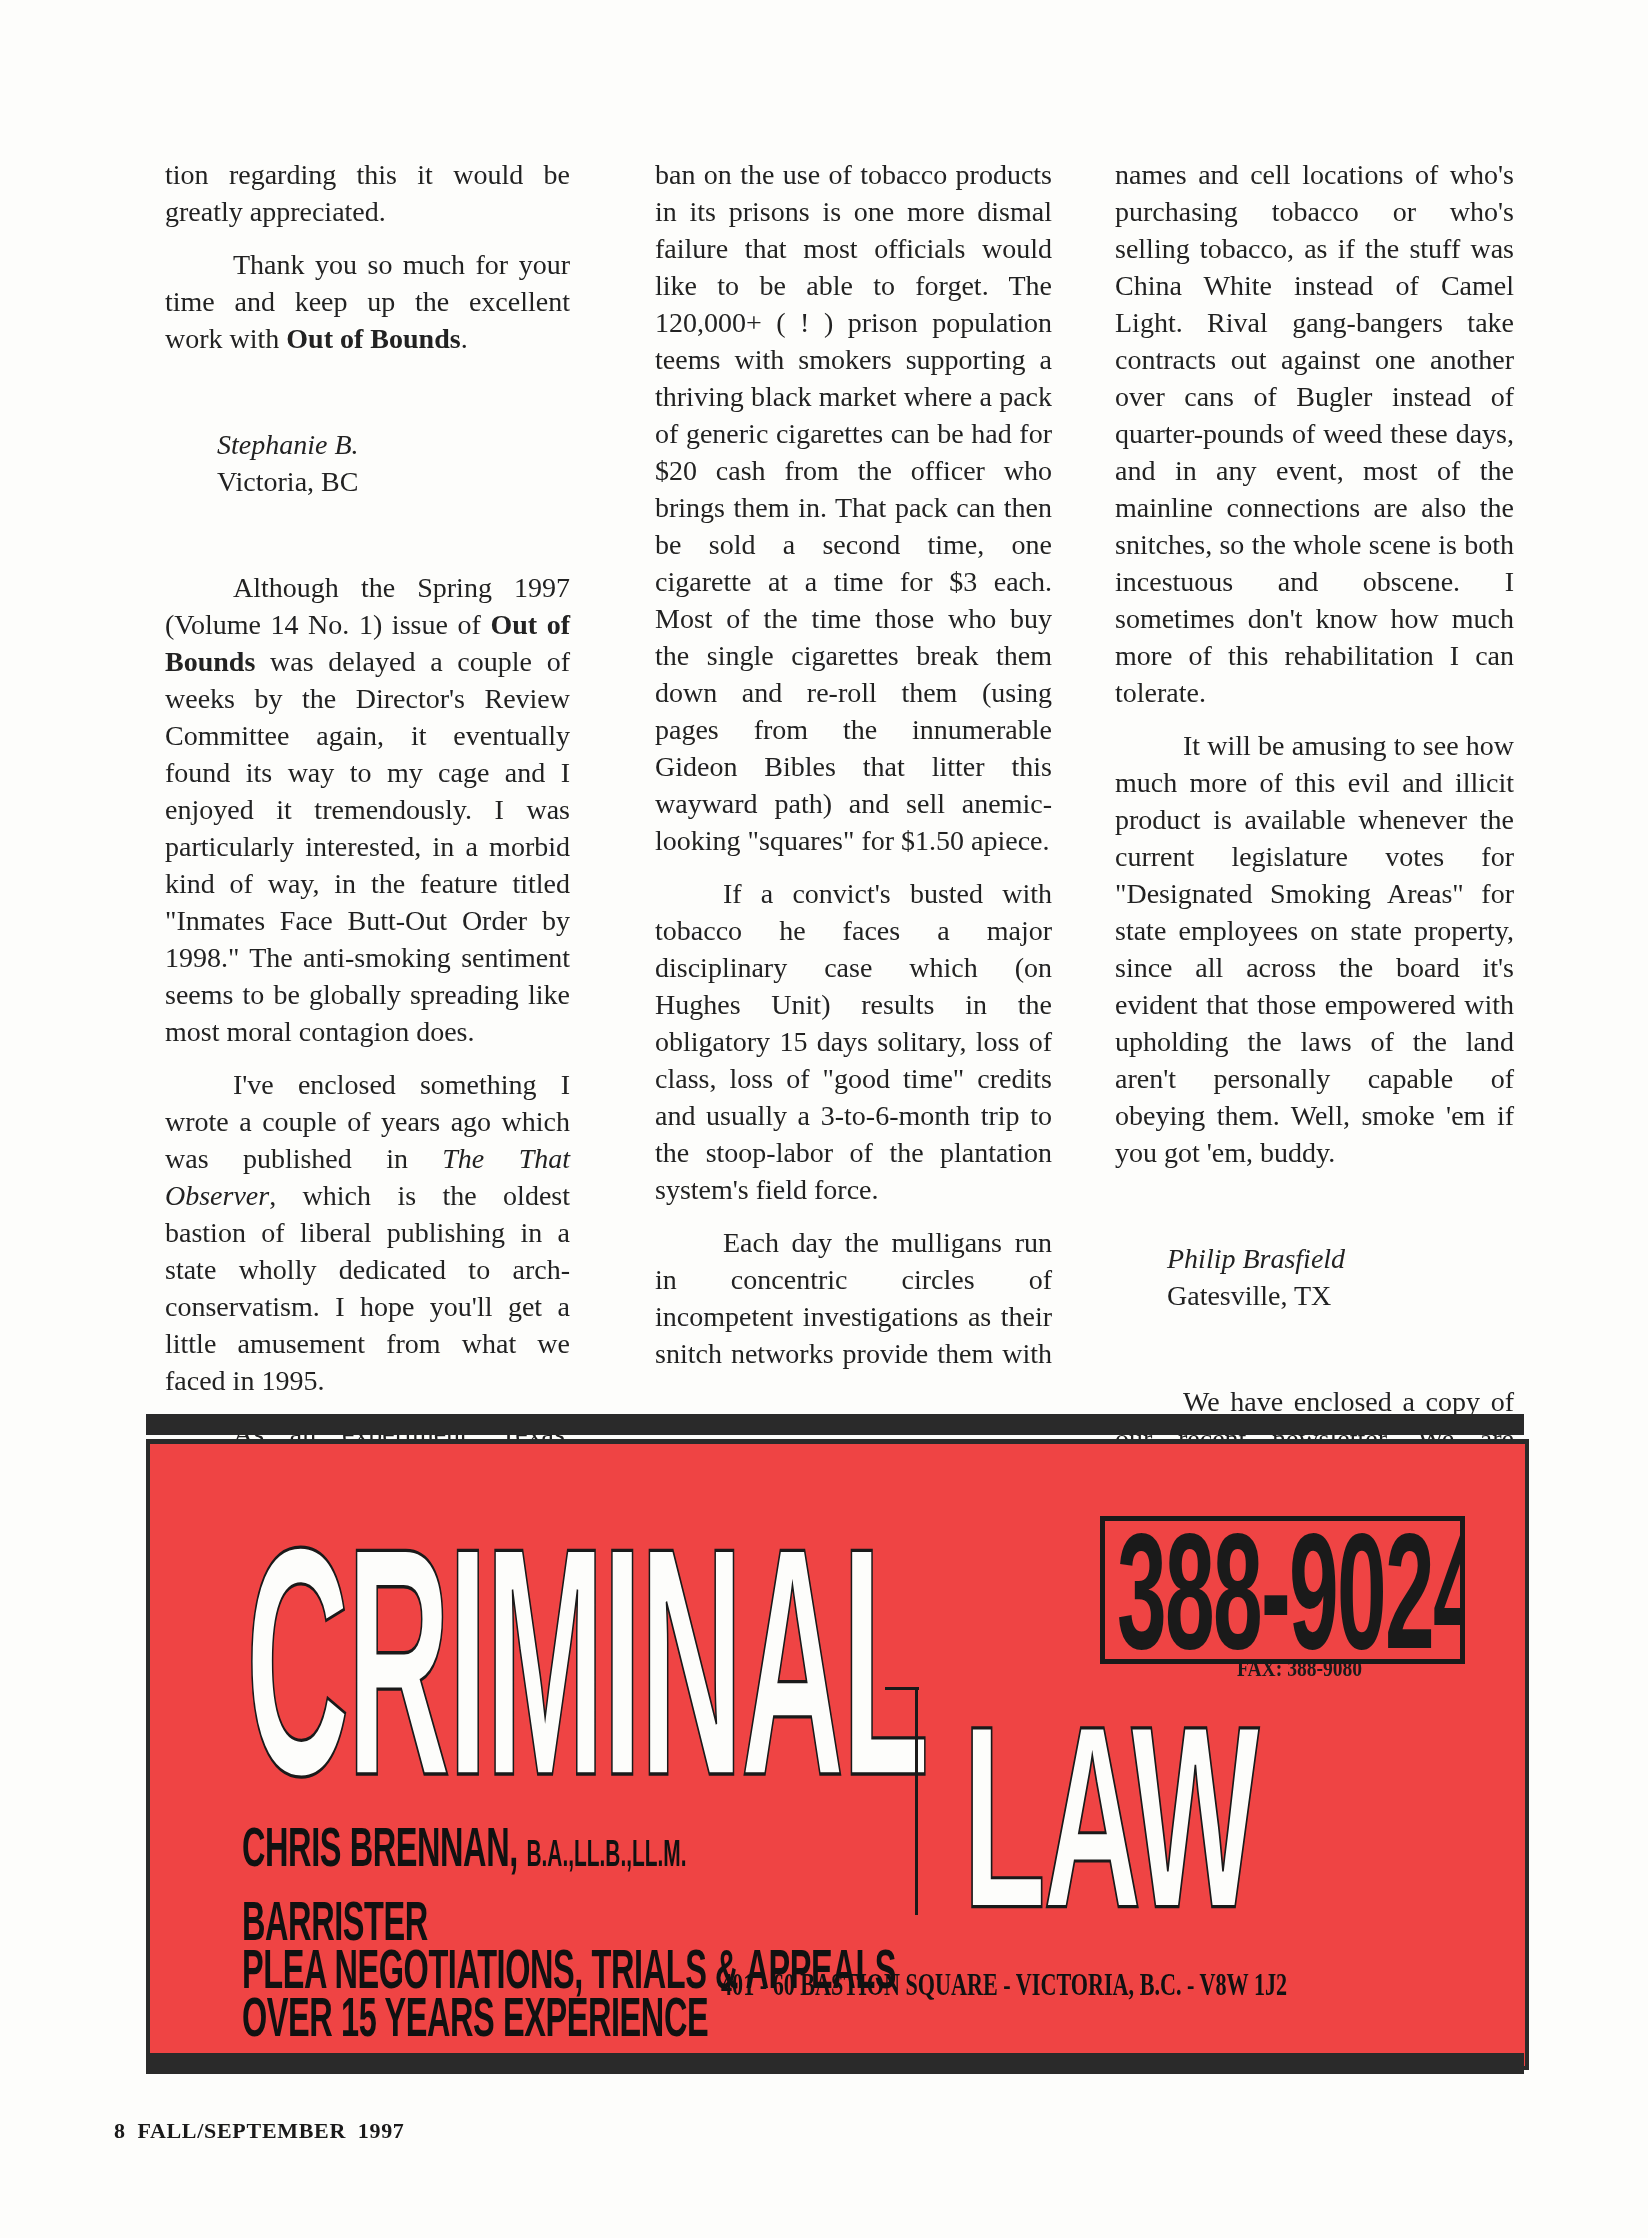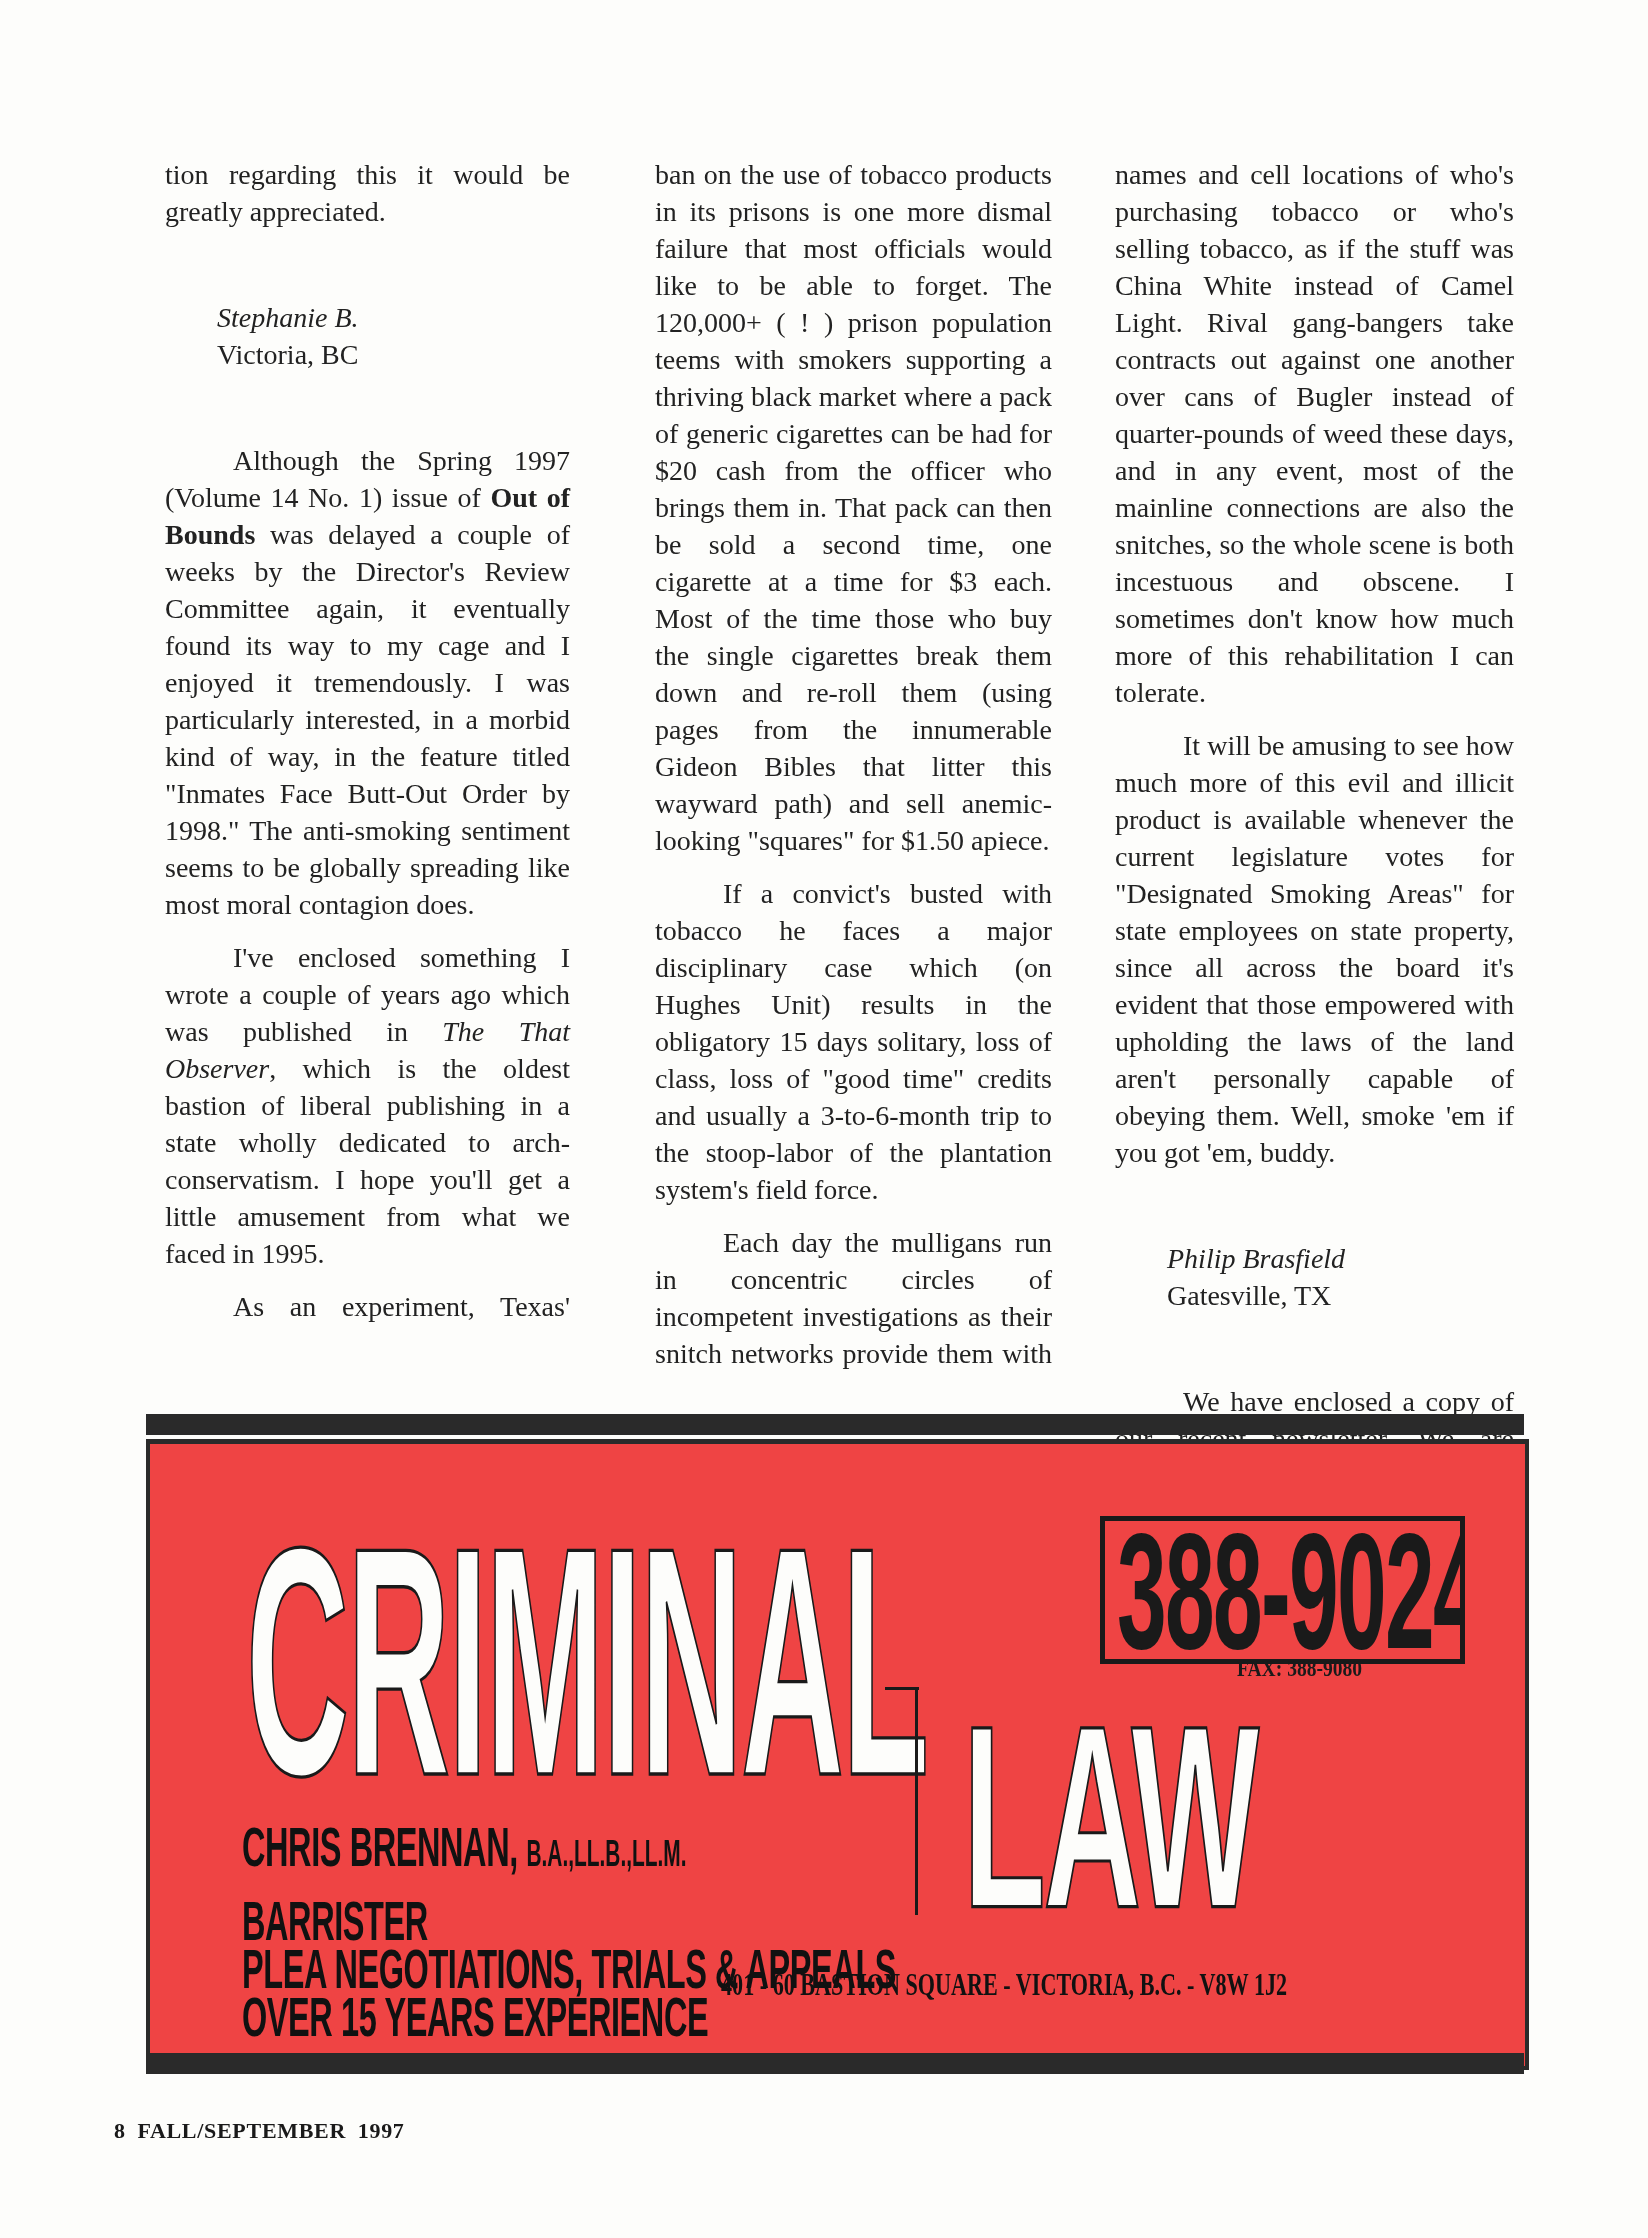--- a/index.html
+++ b/index.html
@@ -119,20 +119,21 @@
     font-weight: bold; font-size: 22px; color: #1a1a1a;
     letter-spacing: 0.7px;
     word-spacing: 5.5px;
   }
 </style>
 </head>
 <body>
 
 <div class="col col1">
   <p>tion regarding this it would be greatly appreciated.</p>
+  <p class="indent"><span>Thank you so much for your time and keep up the excellent work with </span><span class="b">Out of Bounds</span><span>.</span></p>
   <div class="gap"></div>
   <p class="sig">
     <span class="name">Stephanie B.</span>
     <span>Victoria, BC</span>
   </p>
   <div class="gap"></div>
   <p class="indent"><span>Although the Spring 1997 (Volume 14 No. 1) issue of </span><span class="b">Out of Bounds</span><span> was delayed a couple of weeks by the Director's Review Committee again, it eventually found its way to my cage and I enjoyed it tremendously.  I was particularly interested, in a morbid kind of way, in the feature titled "Inmates Face Butt-Out Order by 1998."  The anti-smoking sentiment seems to be globally spreading like most moral contagion does.</span></p>
   <p class="indent"><span>I've enclosed something I wrote a couple of years ago which was published in </span><span class="i">The That Observer</span><span>, which is the oldest bastion of liberal publishing in a state wholly dedicated to arch-conservatism.  I hope you'll get a little amusement from what we faced in 1995.</span></p>
   <p class="indent" style="text-align: justify; text-align-last: justify;">As an experiment, Texas'</p>
 </div>

